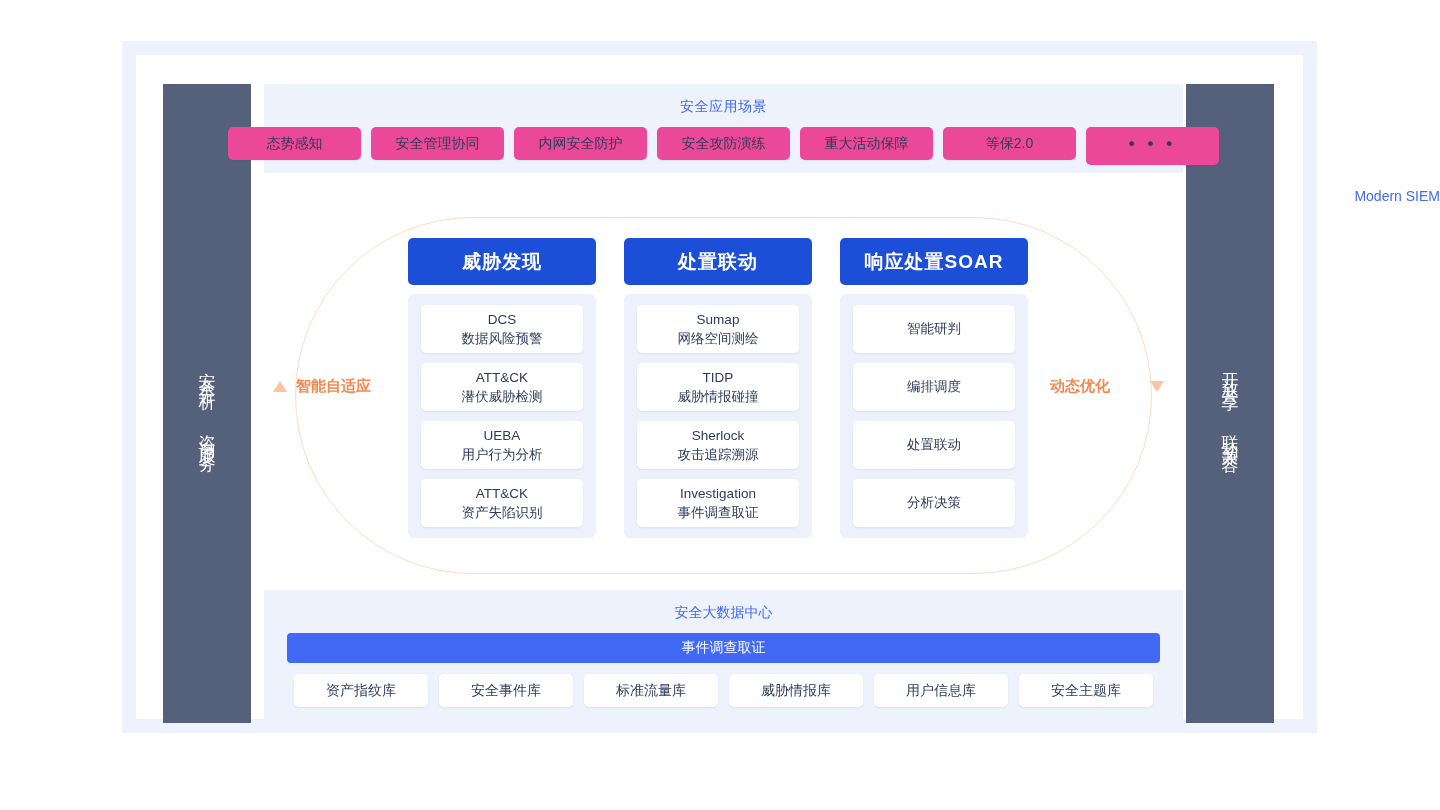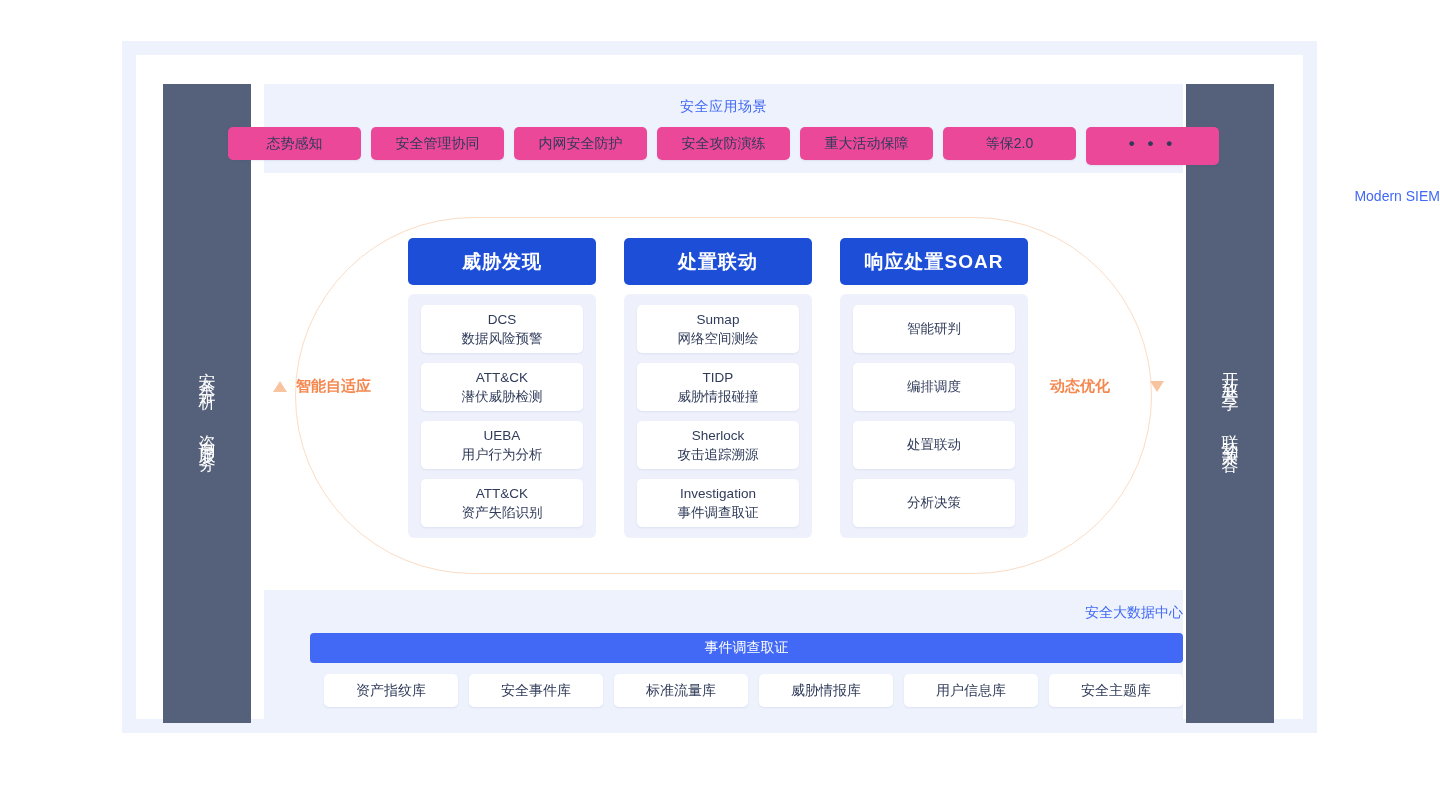--- a/index.html
+++ b/index.html
@@ -100,21 +100,21 @@
     color:#2f3b59;font-size:13.5px;line-height:1.42;
     box-shadow:0 1px 2px rgba(60,80,140,.09);
   }
   .card .en{font-size:13.5px;}
   .card .cn{font-size:13.5px;}
   .card.single{justify-content:center;}
 
   
   .datacenter{
     position:absolute;left:264px;top:590px;width:919px;height:133px;
-    background:#eef2fd;display:flex;flex-direction:column;align-items:flex-end;
+    background:#eef2fd;display:flex;flex-direction:column;align-items:center;
   }
   .dc-title{color:#4169f5;font-size:14px;margin-top:14px;}
   .dc-bus{
     margin-top:11px;width:873px;height:30px;background:#4169f5;border-radius:4px;
     display:flex;align-items:center;justify-content:center;
     color:#ffffff;font-size:14px;
   }
   .dc-row{display:flex;gap:11px;margin-top:11px;}
   .dc-tag{
     width:134px;height:33px;background:#ffffff;border-radius:5px;

